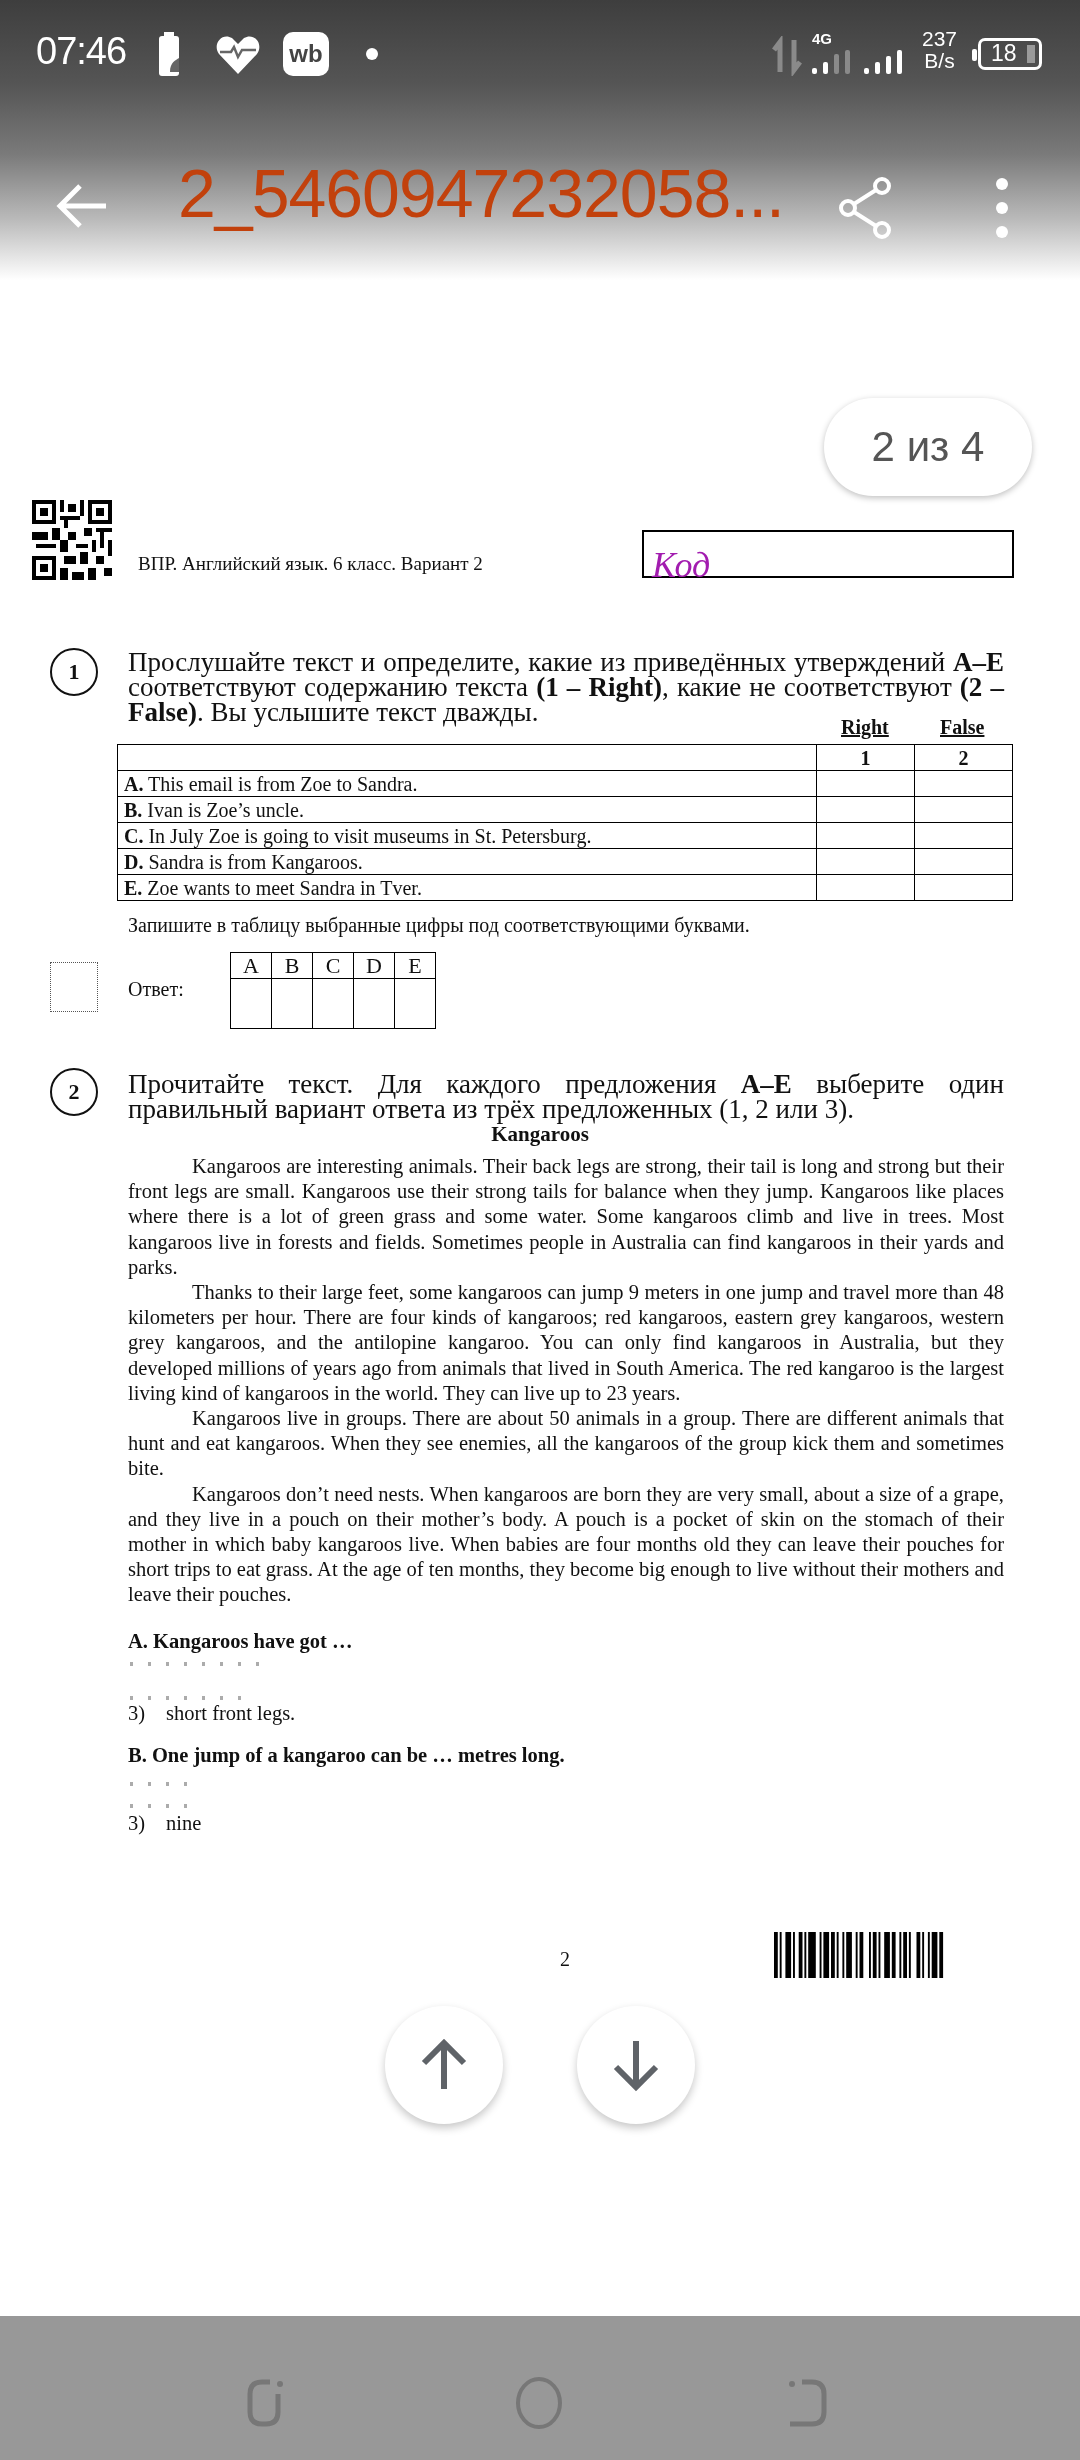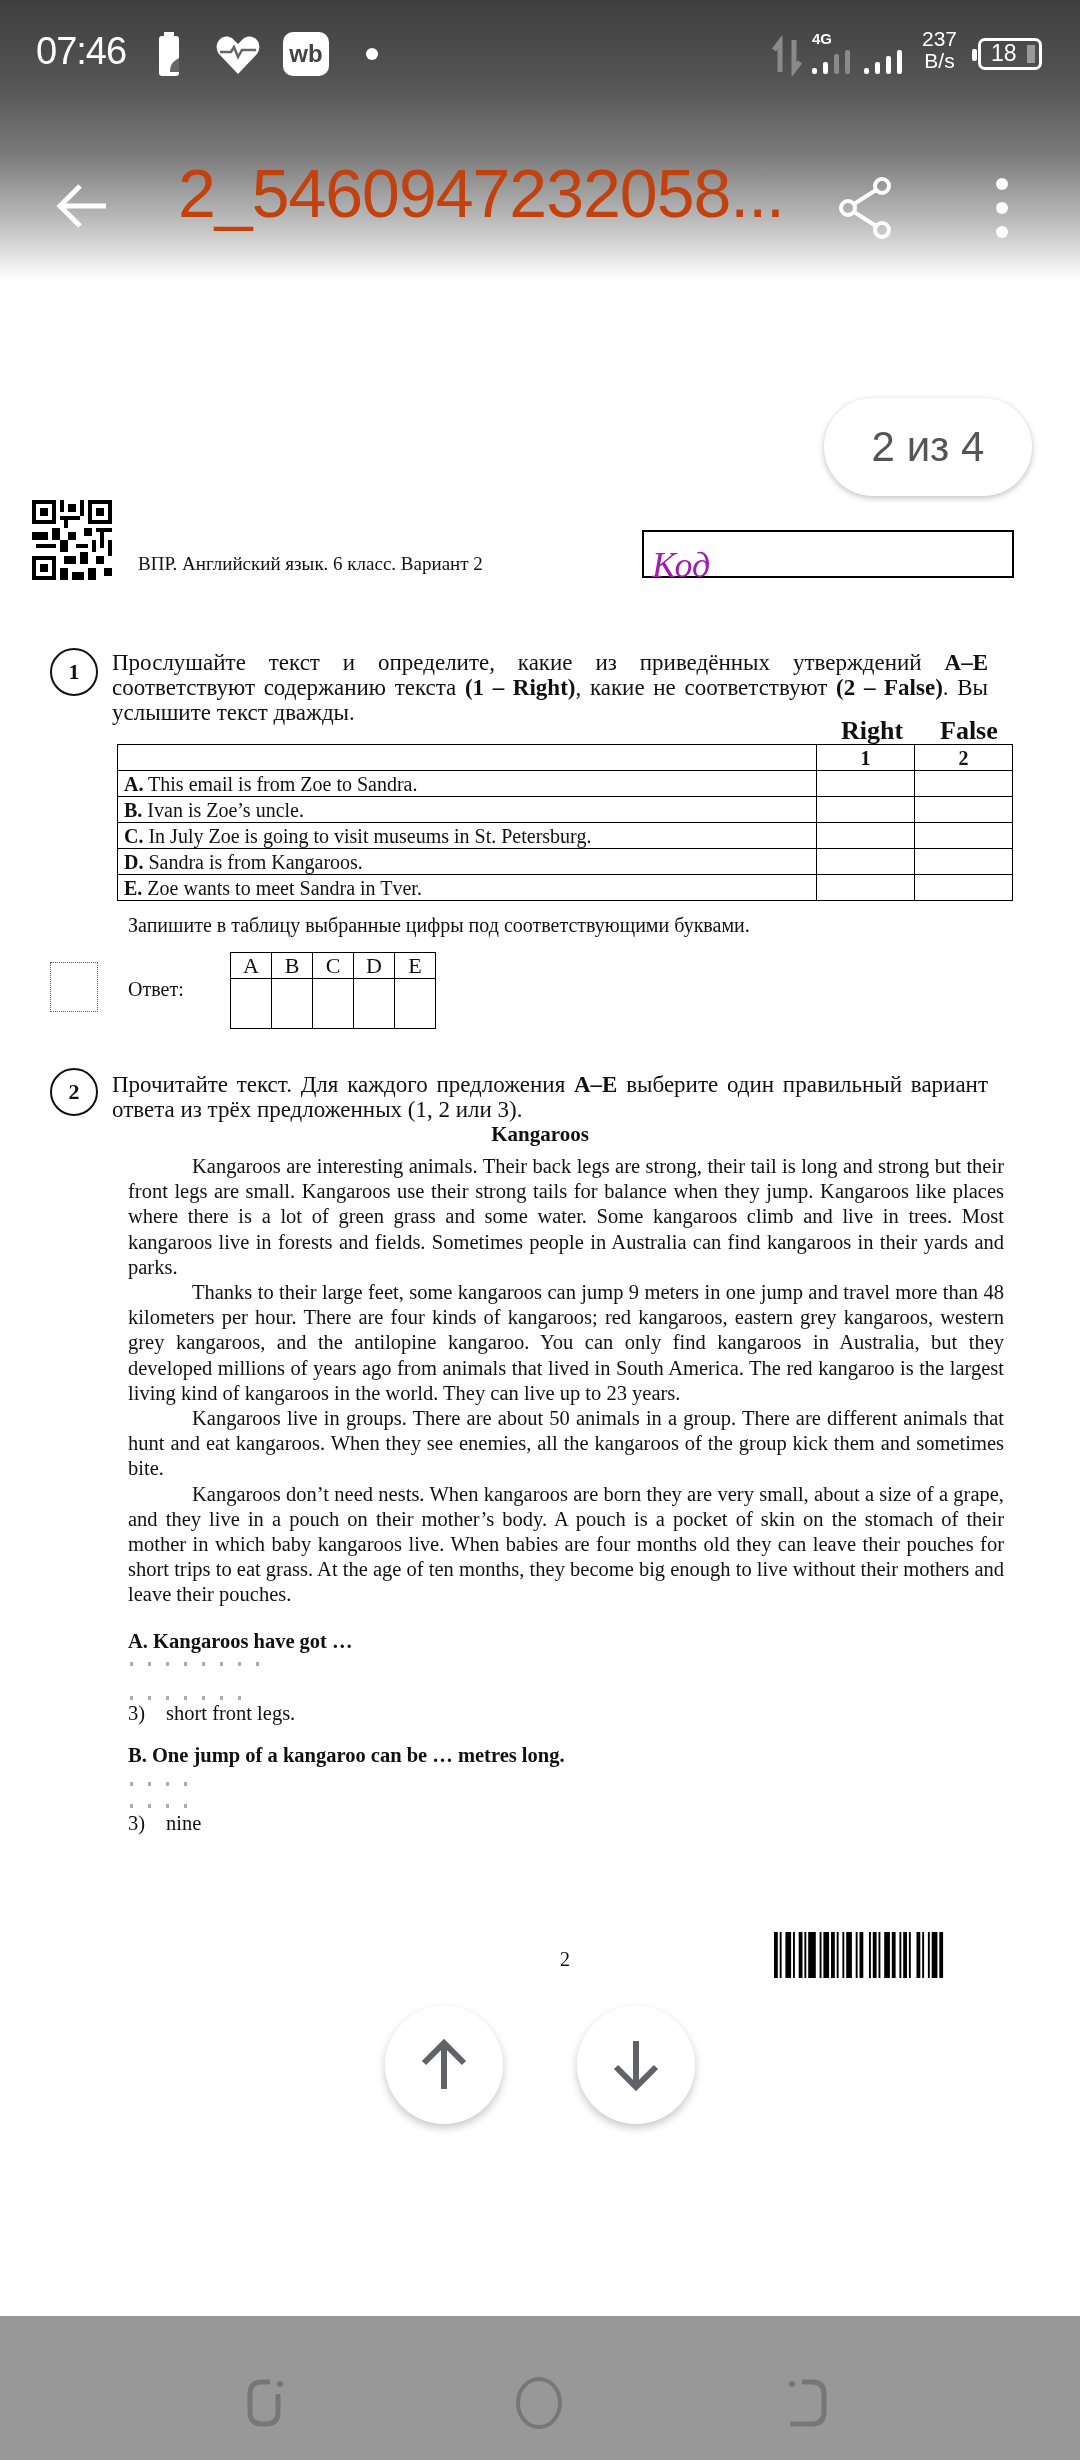--- a/index.html
+++ b/index.html
@@ -41,24 +41,24 @@
     }
 
     
     .doc { position: absolute; left: 0; top: 490px; width: 1080px; height: 1520px; }
     .qr { position: absolute; left: 32px; top: 10px; width: 80px; height: 80px; }
     .doc-header { position: absolute; left: 138px; top: 63px; font-size: 19px; }
     .code-box { position: absolute; left: 642px; top: 40px; width: 372px; height: 48px; border: 2px solid #000; }
     .code-box span { position: absolute; left: 8px; top: 12px; font-size: 36px; color: #a21caf; font-style: italic; }
 
     .task-num { position: absolute; width: 48px; height: 48px; border: 2px solid #111; border-radius: 50%; text-align: center; line-height: 44px; font-size: 22px; font-weight: bold; }
-    .instr { position: absolute; left: 112px; width: 876px; font-size: 23px; line-height: 25px; text-align: justify; }
+    .instr { position: absolute; left: 128px; width: 876px; font-size: 27px; line-height: 25px; text-align: justify; }
     .instr b { font-weight: bold; }
 
-    .colhdr { position: absolute; font-size: 26px; font-weight: bold; }
+    .colhdr { position: absolute; font-size: 20px; font-weight: bold; text-decoration: underline; }
     table.rf { position: absolute; left: 117px; top: 254px; width: 896px; border-collapse: collapse; font-size: 20px; }
     table.rf td { border: 1.5px solid #000; height: 26px; padding: 0 6px; line-height: 24px; }
     table.rf td.num { width: 98px; text-align: center; font-weight: bold; }
     table.rf td.cell { width: 98px; }
     table.rf .lbl { font-weight: bold; }
 
     .note { position: absolute; left: 128px; top: 424px; font-size: 20px; }
     .answer-check { position: absolute; left: 50px; top: 472px; width: 48px; height: 50px; border: 1px dotted #555; }
     .answer-label { position: absolute; left: 128px; top: 488px; font-size: 20px; }
     table.ans { position: absolute; left: 230px; top: 462px; border-collapse: collapse; font-size: 22px; }

